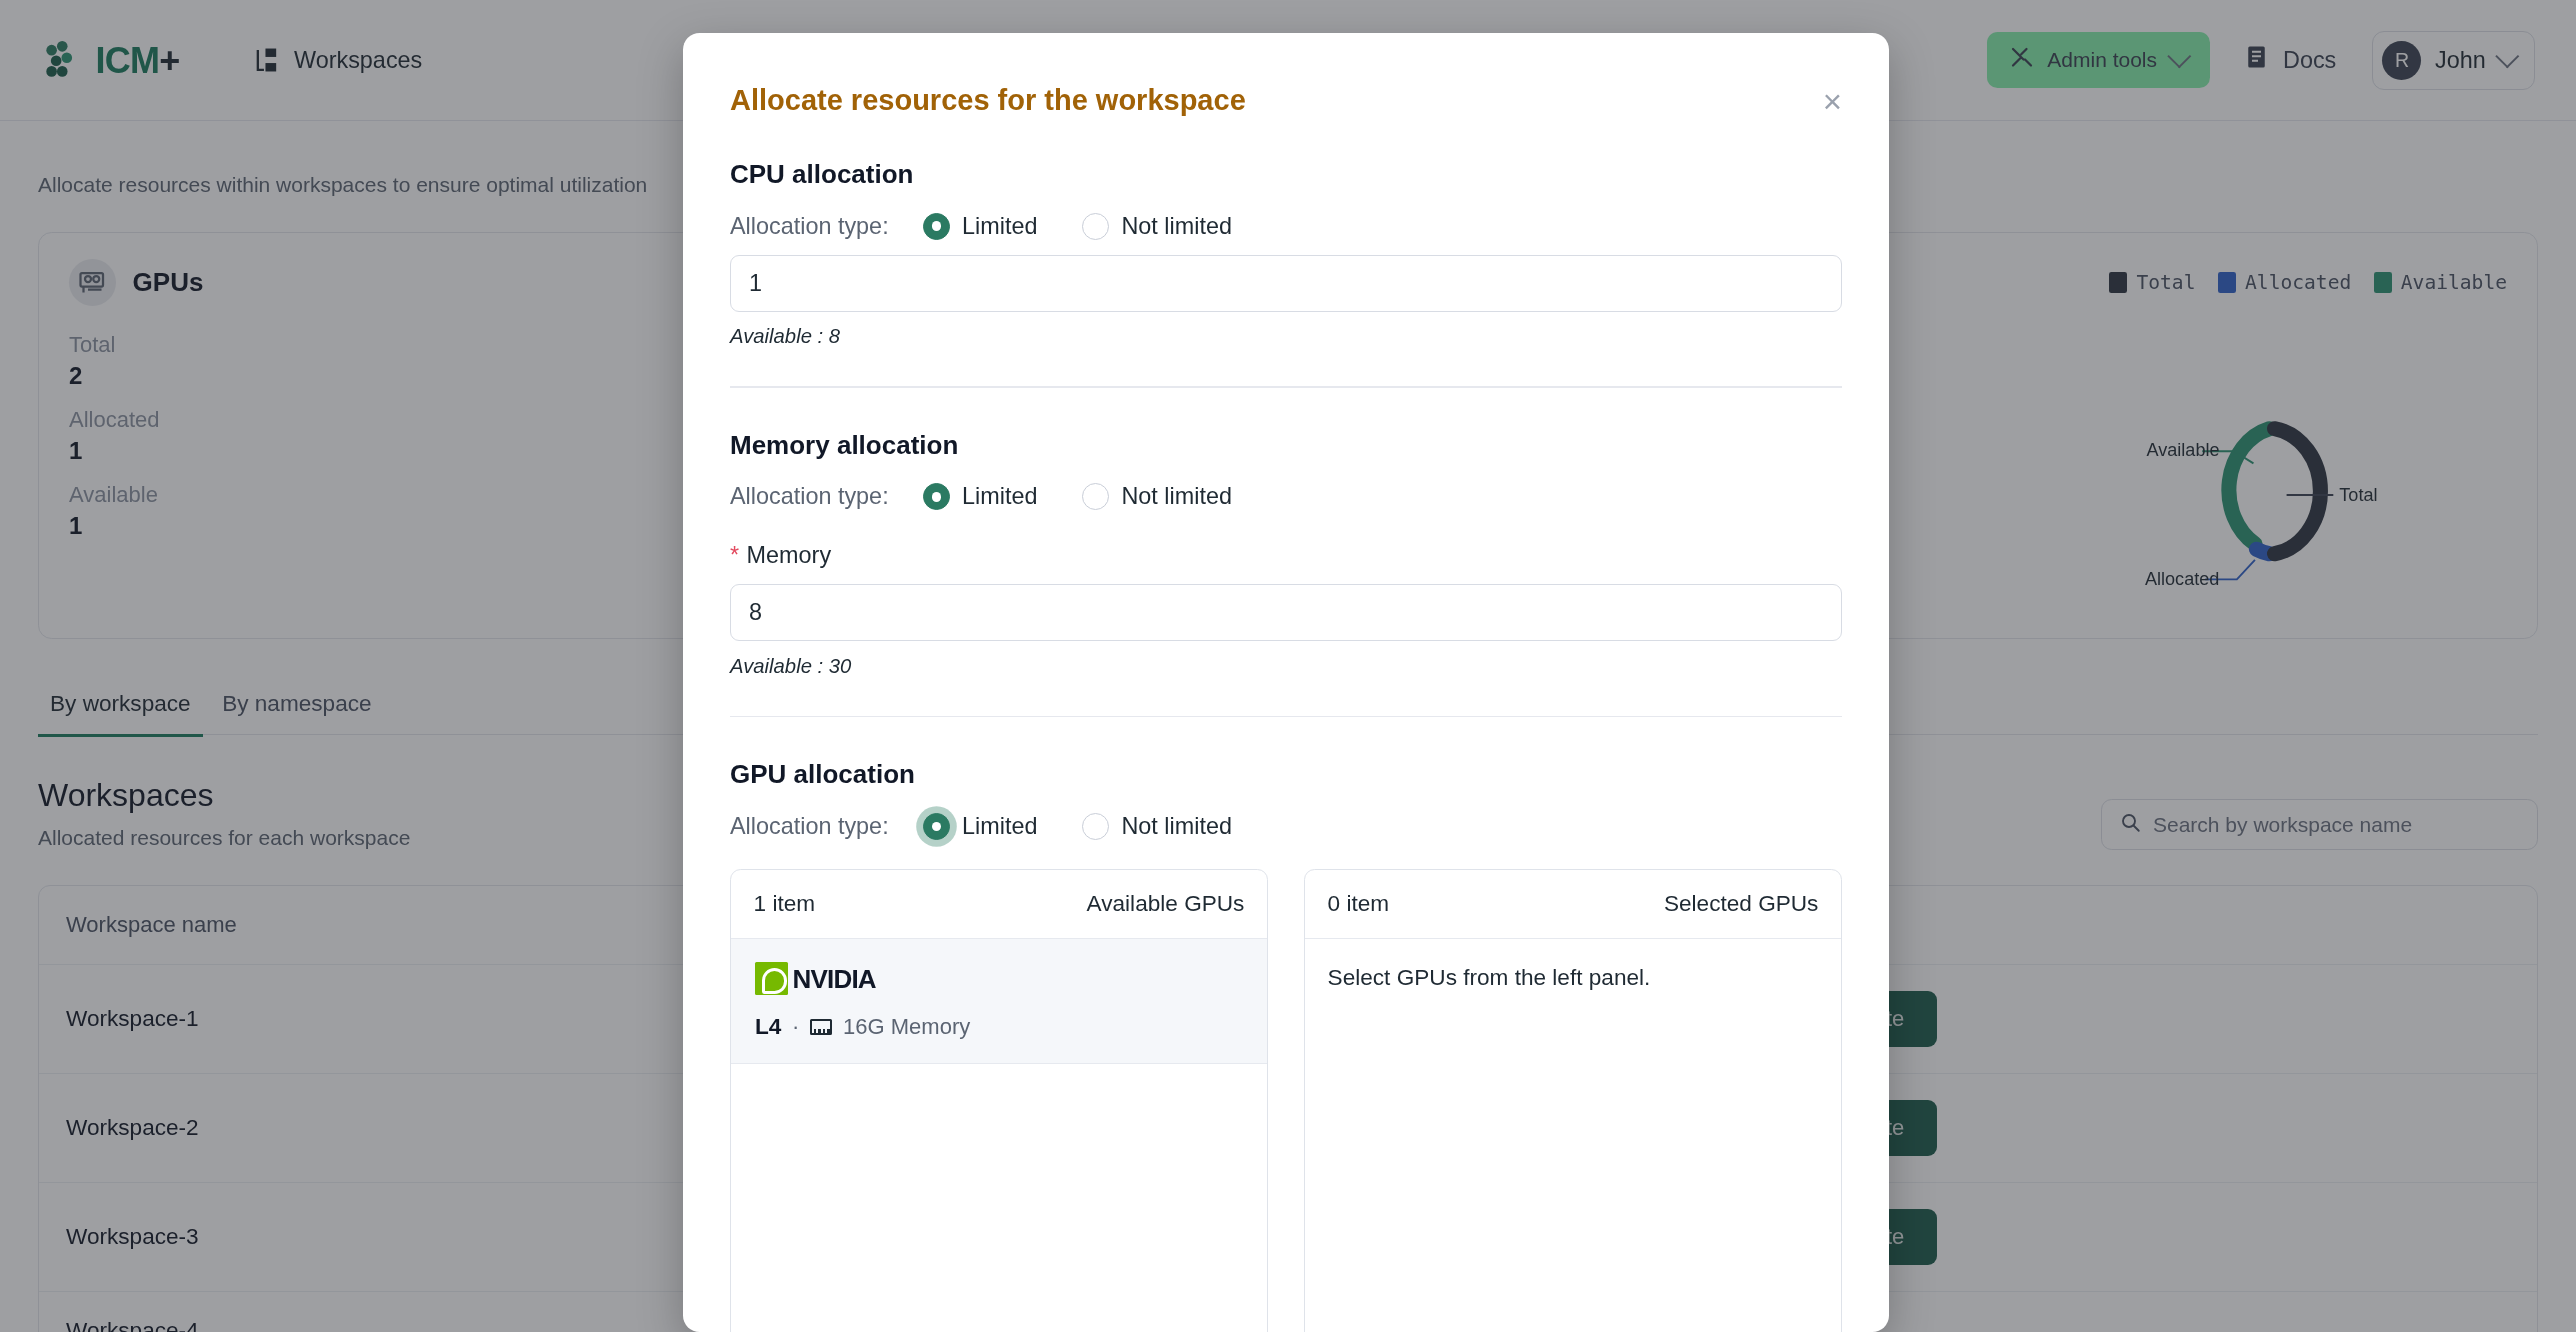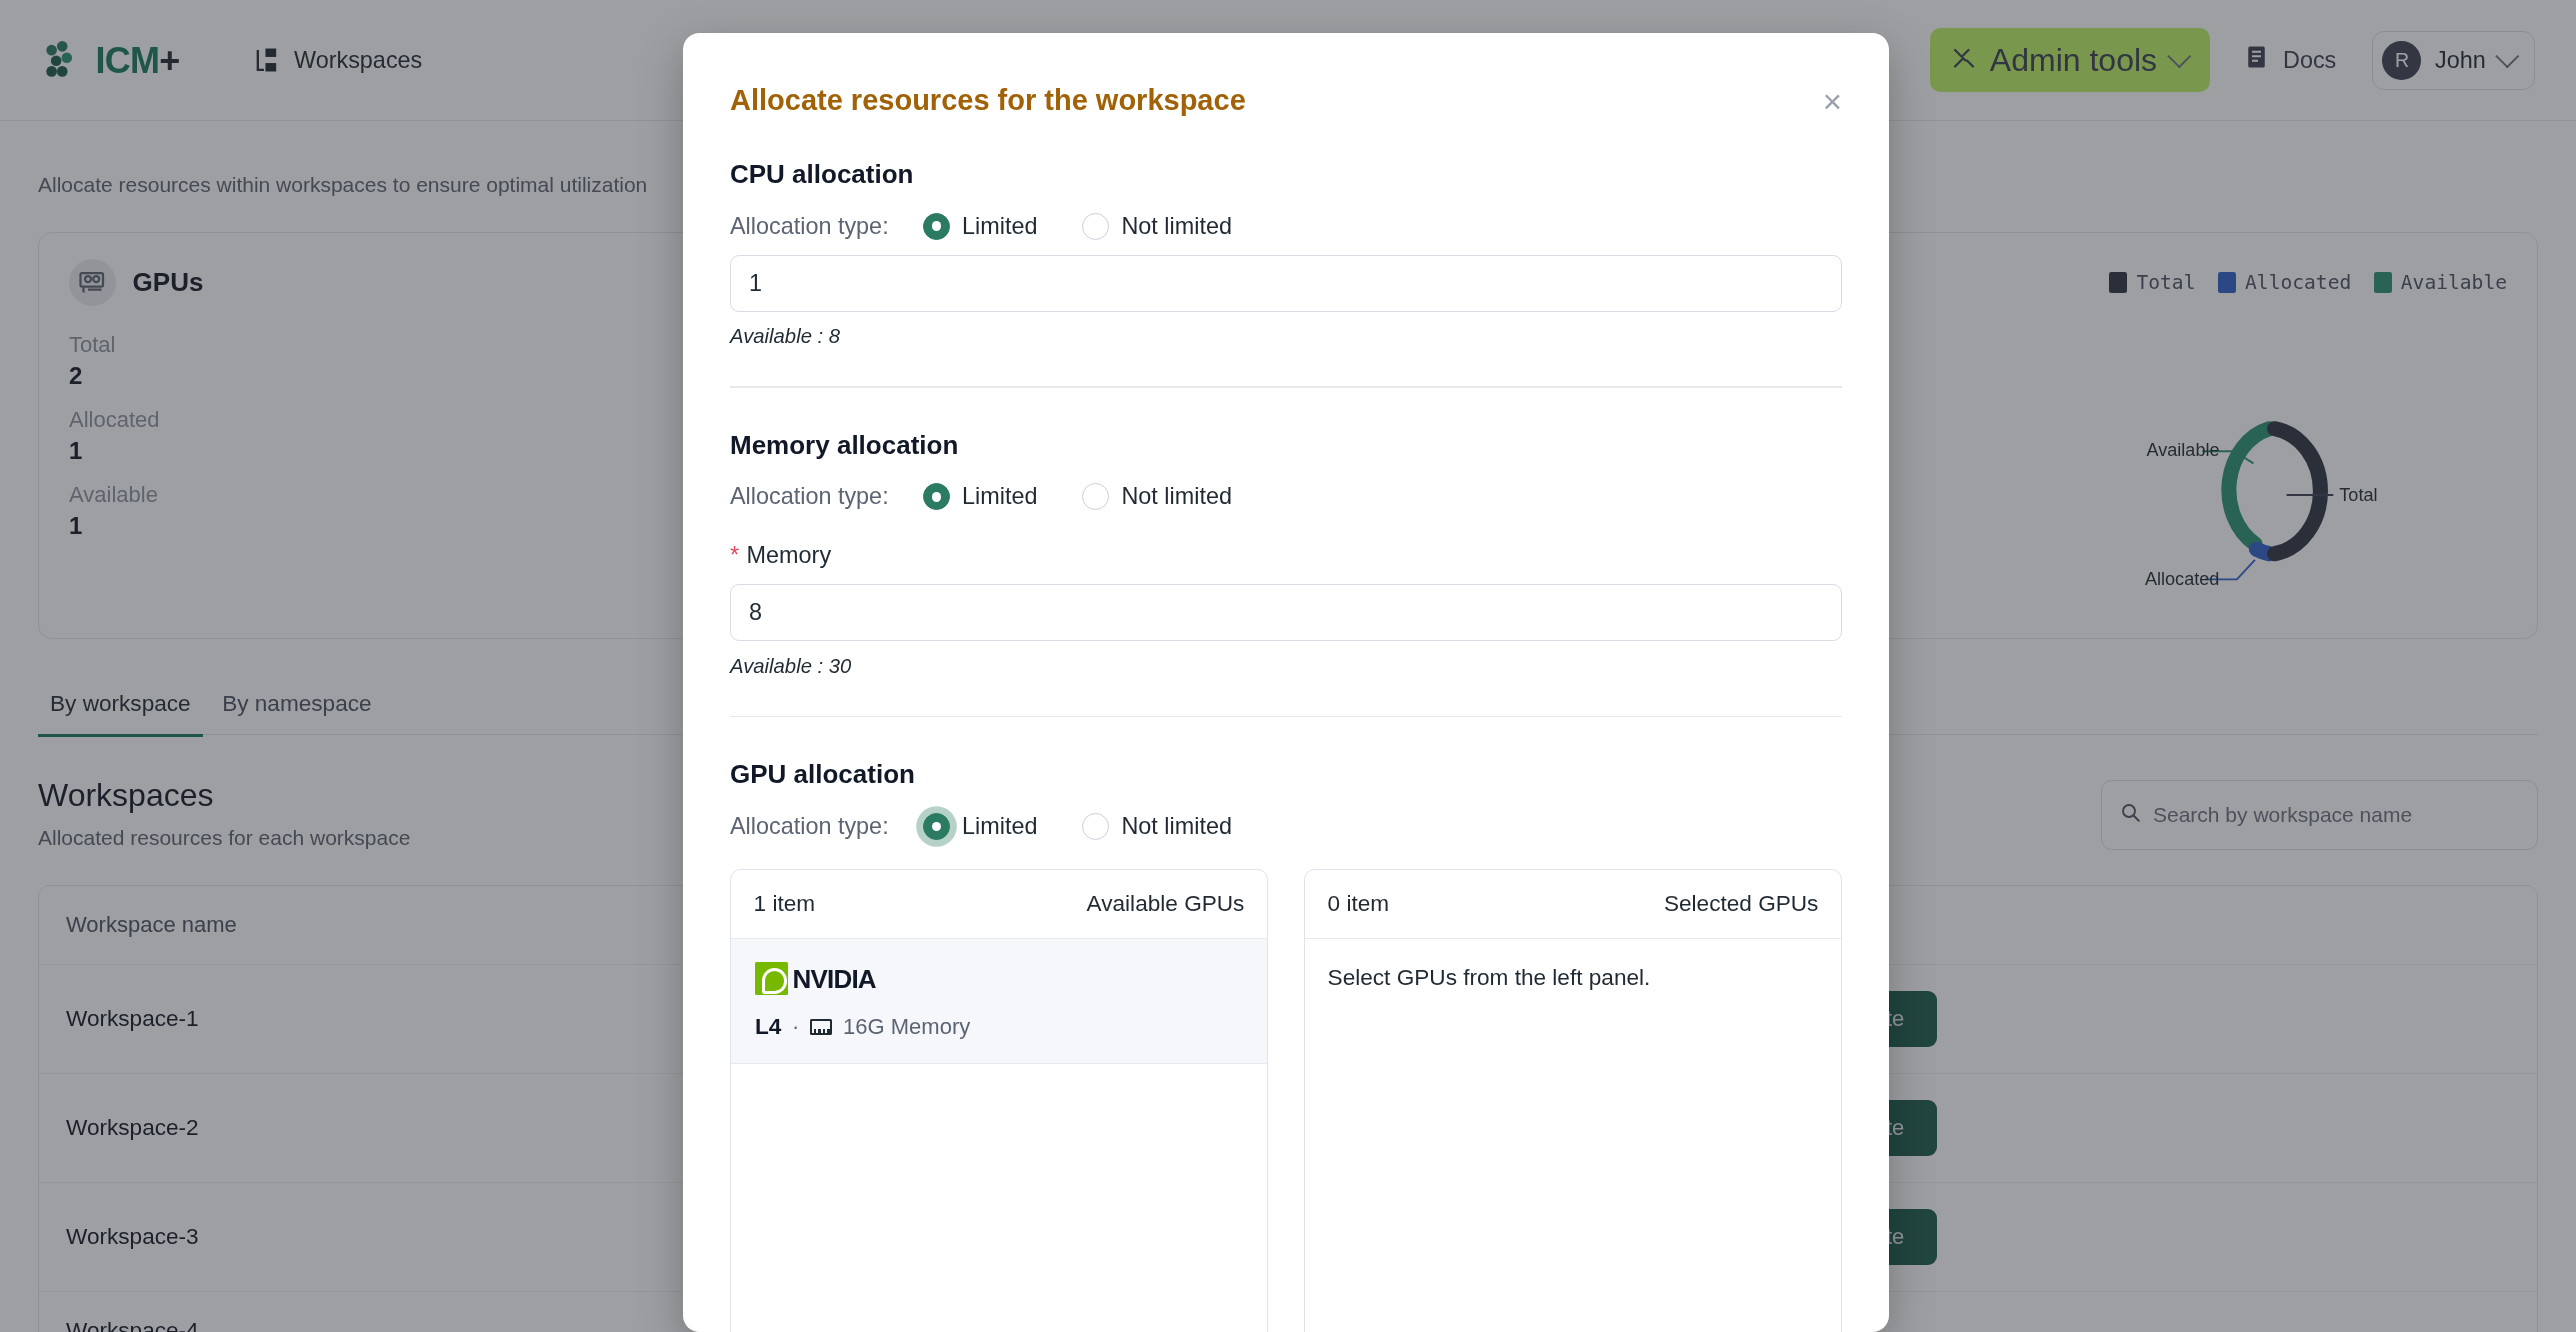--- a/index.html
+++ b/index.html
@@ -26,22 +26,22 @@
 
   .nav-item {
     display: flex; align-items: center; gap: 13.6px;
     margin-left: 75px; font-size: 23.4px; color: #1f2a33;
   }
   .nav-ico { width: 26px; height: 26px; }
 
   .top-right { margin-left: auto; display: flex; align-items: center; gap: 19.6px; }
   .admin-btn {
     display: flex; align-items: center; gap: 13.6px;
-    background: #bef264; border-radius: 10.6px;
-    padding: 13.6px 22.6px; font-size: 32px; color: #394150;
+    background: #86efac; border-radius: 10.6px;
+    padding: 13.6px 22.6px; font-size: 21px; color: #394150;
   }
   .docs-btn { display: flex; align-items: center; gap: 16px; font-size: 23.4px; color: #394150; padding: 13.6px 16.6px; }
   .user-btn {
     display: flex; align-items: center; gap: 13.6px;
     border: 1.5px solid #dcdfe6; border-radius: 12px; padding: 9px 18px 9px 9px;
     font-size: 23.4px; color: #1f2a33;
   }
   .avatar {
     width: 39px; height: 39px; border-radius: 50%;
     background: #3b4352; color: #fff; font-size: 19.6px;
@@ -76,21 +76,21 @@
   .donut-wrap { position: absolute; right: 113px; bottom: 30px; width: 317px; height: 226px; }
 
   .tabs { display: flex; gap: 7.5px; margin-top: 45px; border-bottom: 1.5px solid #e3e6ec; }
   .tab { font-size: 22.6px; color: #4a5263; padding: 7.5px 12px 16.6px 12px; }
   .tab.active { color: #1f2a33; border-bottom: 3.8px solid #1b7a5e; margin-bottom: -2.3px; }
 
   .ws-head { display: flex; align-items: flex-end; margin-top: 42px; }
   .ws-title { font-size: 32px; color: #111827; }
   .ws-sub { font-size: 21px; color: #5b6472; margin-top: 12px; }
   .search-box {
-    margin-left: auto; width: 437px; height: 70px; border: 1.5px solid #dcdfe6;
+    margin-left: auto; width: 437px; height: 51px; border: 1.5px solid #dcdfe6;
     border-radius: 10.6px; display: flex; align-items: center; gap: 12px; padding: 0 18px;
     font-size: 21px; color: #6b7280;
   }
 
   .table { margin-top: 35px; border: 1.5px solid #e3e6ec; border-radius: 12px; overflow: hidden; }
   .trow { display: flex; border-bottom: 1.5px solid #eceef2; }
   .trow:last-child { border-bottom: none; }
   .thead .th { font-size: 22px; color: #4a5263; padding: 26px 0; }
   .trow .td { font-size: 22.6px; color: #111827; padding: 26px 0; display: flex; align-items: center; }
   .c-name { width: 980px; padding-left: 27px !important; }

